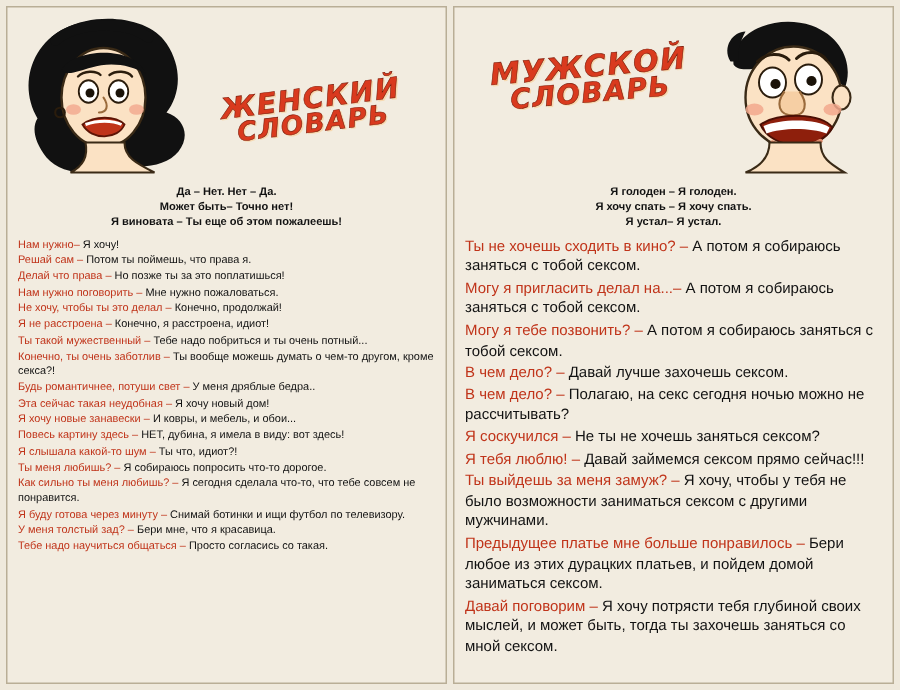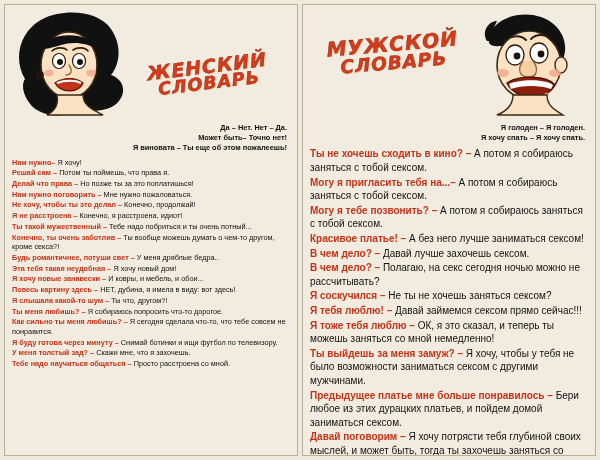--- a/index.html
+++ b/index.html
@@ -74,21 +74,21 @@
 
   
   .face {
     position: absolute;
   }
   .left .face { left: 2px; top: 4px; }
   .right .face { right: 2px; top: 2px; }
 
   
   .intro {
-    text-align: right;
+    text-align: center;
     font-size: 7.4px;
     line-height: 1.38;
     color: #111;
     padding: 0 10px 2px 10px;
   }
   .intro .ln { display: block; font-weight: bold; }
 
   
   .entries {
     padding: 2px 7px 4px 7px;
@@ -96,21 +96,21 @@
     line-height: 1.33;
     color: #121212;
   }
   .entry {
     display: block;
     margin: 0 0 1.0px 0;
     text-align: left;
   }
   .entry .k {
     color: #c0341a;
-    font-weight: bold;
+    font-weight: normal;
   }
   .entry .v { color: #121212; }
 
   .right .entries { font-size: 10px; line-height: 1.36; }
 </style>
 </head>
 <body>
 
 <div class="page">
   <div class="columns">
@@ -167,29 +167,29 @@
       <div class="entries">
         <p class="entry"><span class="k">Нам нужно–</span> <span class="v">Я хочу!</span></p>
         <p class="entry"><span class="k">Решай сам –</span> <span class="v">Потом ты поймешь, что права я.</span></p>
         <p class="entry"><span class="k">Делай что права –</span> <span class="v">Но позже ты за это поплатишься!</span></p>
         <p class="entry"><span class="k">Нам нужно поговорить –</span> <span class="v">Мне нужно пожаловаться.</span></p>
         <p class="entry"><span class="k">Не хочу, чтобы ты это делал –</span> <span class="v">Конечно, продолжай!</span></p>
         <p class="entry"><span class="k">Я не расстроена –</span> <span class="v">Конечно, я расстроена, идиот!</span></p>
         <p class="entry"><span class="k">Ты такой мужественный –</span> <span class="v">Тебе надо побриться и ты очень потный...</span></p>
         <p class="entry"><span class="k">Конечно, ты очень заботлив –</span> <span class="v">Ты вообще можешь думать о чем-то другом, кроме секса?!</span></p>
         <p class="entry"><span class="k">Будь романтичнее, потуши свет –</span> <span class="v">У меня дряблые бедра..</span></p>
-        <p class="entry"><span class="k">Эта тебя такая неудобная –</span> <span class="v">Я хочу новый дом!</span></p>
+        <p class="entry"><span class="k">Эта сейчас такая неудобная –</span> <span class="v">Я хочу новый дом!</span></p>
         <p class="entry"><span class="k">Я хочу новые занавески –</span> <span class="v">И ковры, и мебель, и обои...</span></p>
         <p class="entry"><span class="k">Повесь картину здесь –</span> <span class="v">НЕТ, дубина, я имела в виду: вот здесь!</span></p>
-        <p class="entry"><span class="k">Я слышала какой-то шум –</span> <span class="v">Ты что, другом?!</span></p>
+        <p class="entry"><span class="k">Я слышала какой-то шум –</span> <span class="v">Ты что, идиот?!</span></p>
         <p class="entry"><span class="k">Ты меня любишь? –</span> <span class="v">Я собираюсь попросить что-то дорогое.</span></p>
         <p class="entry"><span class="k">Как сильно ты меня любишь? –</span> <span class="v">Я сегодня сделала что-то, что тебе совсем не понравится.</span></p>
         <p class="entry"><span class="k">Я буду готова через минуту –</span> <span class="v">Снимай ботинки и ищи футбол по телевизору.</span></p>
-        <p class="entry"><span class="k">У меня толстый зад? –</span> <span class="v">Скажи мне, что я захочешь.</span></p>
-        <p class="entry"><span class="k">Тебе надо научиться общаться –</span> <span class="v">Просто расстроена со мной.</span></p>
+        <p class="entry"><span class="k">У меня толстый зад? –</span> <span class="v">Бери мне, что я красавица.</span></p>
+        <p class="entry"><span class="k">Тебе надо научиться общаться –</span> <span class="v">Просто согласись со такая.</span></p>
       </div>
     </div>
 
     <div class="col right">
 
       <div class="head">
 
         <div class="face">
           <svg width="150" height="118" viewBox="0 0 150 118">
 
@@ -222,32 +222,31 @@
         </div>
         <div class="title">
           <span>Мужской</span>
           <span class="l2">словарь</span>
         </div>
       </div>
 
       <div class="intro">
         <span class="ln">Я голоден – Я голоден.</span>
         <span class="ln">Я хочу спать – Я хочу спать.</span>
+        <span class="ln">Я устал– Я устал.</span>
       </div>
 
       <div class="entries">
         <p class="entry"><span class="k">Ты не хочешь сходить в кино? –</span> <span class="v">А потом я собираюсь заняться с тобой сексом.</span></p>
-        <p class="entry"><span class="k">Могу я пригласить тебя на...–</span> <span class="v">А потом я собираюсь заняться с тобой сексом.</span></p>
+        <p class="entry"><span class="k">Могу я пригласить делал на...–</span> <span class="v">А потом я собираюсь заняться с тобой сексом.</span></p>
         <p class="entry"><span class="k">Могу я тебе позвонить? –</span> <span class="v">А потом я собираюсь заняться с тобой сексом.</span></p>
-        <p class="entry"><span class="k">Красивое платье! –</span> <span class="v">А без него лучше заниматься сексом!</span></p>
         <p class="entry"><span class="k">В чем дело? –</span> <span class="v">Давай лучше захочешь сексом.</span></p>
         <p class="entry"><span class="k">В чем дело? –</span> <span class="v">Полагаю, на секс сегодня ночью можно не рассчитывать?</span></p>
         <p class="entry"><span class="k">Я соскучился –</span> <span class="v">Не ты не хочешь заняться сексом?</span></p>
         <p class="entry"><span class="k">Я тебя люблю! –</span> <span class="v">Давай займемся сексом прямо сейчас!!!</span></p>
-        <p class="entry"><span class="k">Я тоже тебя люблю –</span> <span class="v">ОК, я это сказал, и теперь ты можешь заняться со мной немедленно!</span></p>
         <p class="entry"><span class="k">Ты выйдешь за меня замуж? –</span> <span class="v">Я хочу, чтобы у тебя не было возможности заниматься сексом с другими мужчинами.</span></p>
         <p class="entry"><span class="k">Предыдущее платье мне больше понравилось –</span> <span class="v">Бери любое из этих дурацких платьев, и пойдем домой заниматься сексом.</span></p>
         <p class="entry"><span class="k">Давай поговорим –</span> <span class="v">Я хочу потрясти тебя глубиной своих мыслей, и может быть, тогда ты захочешь заняться со мной сексом.</span></p>
       </div>
     </div>
 
   </div>
 </div>
 
 </body></html>

